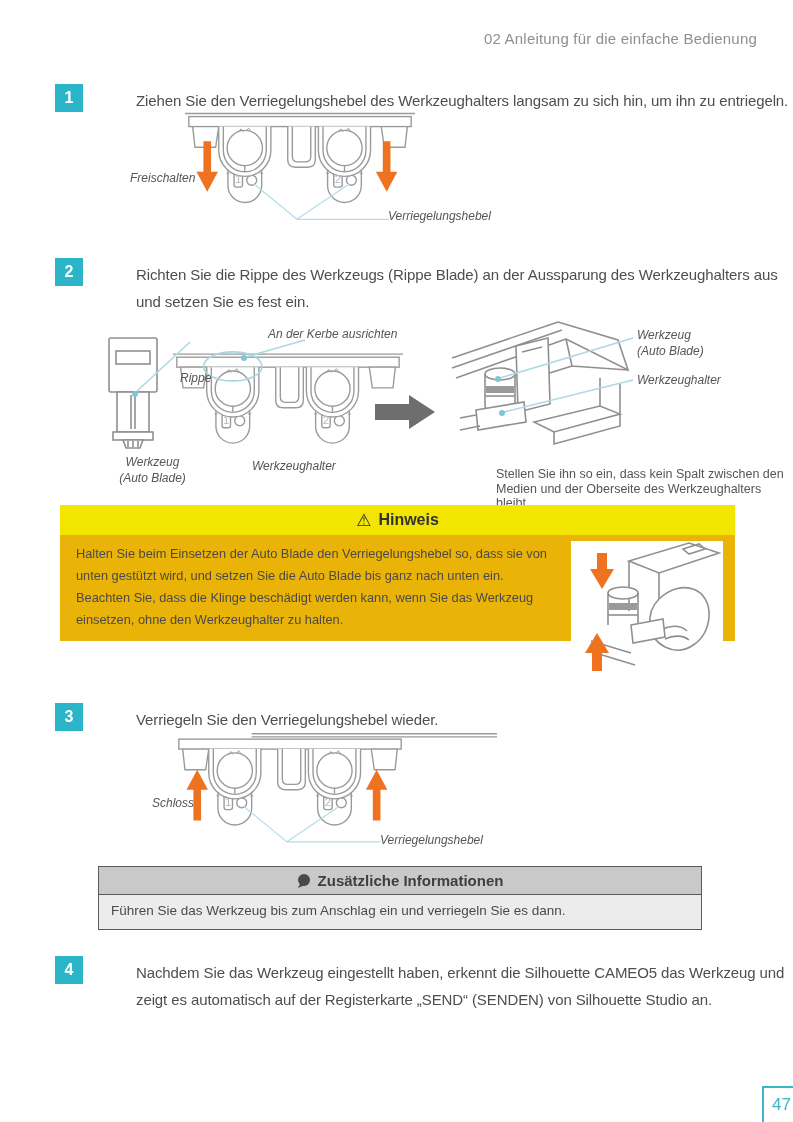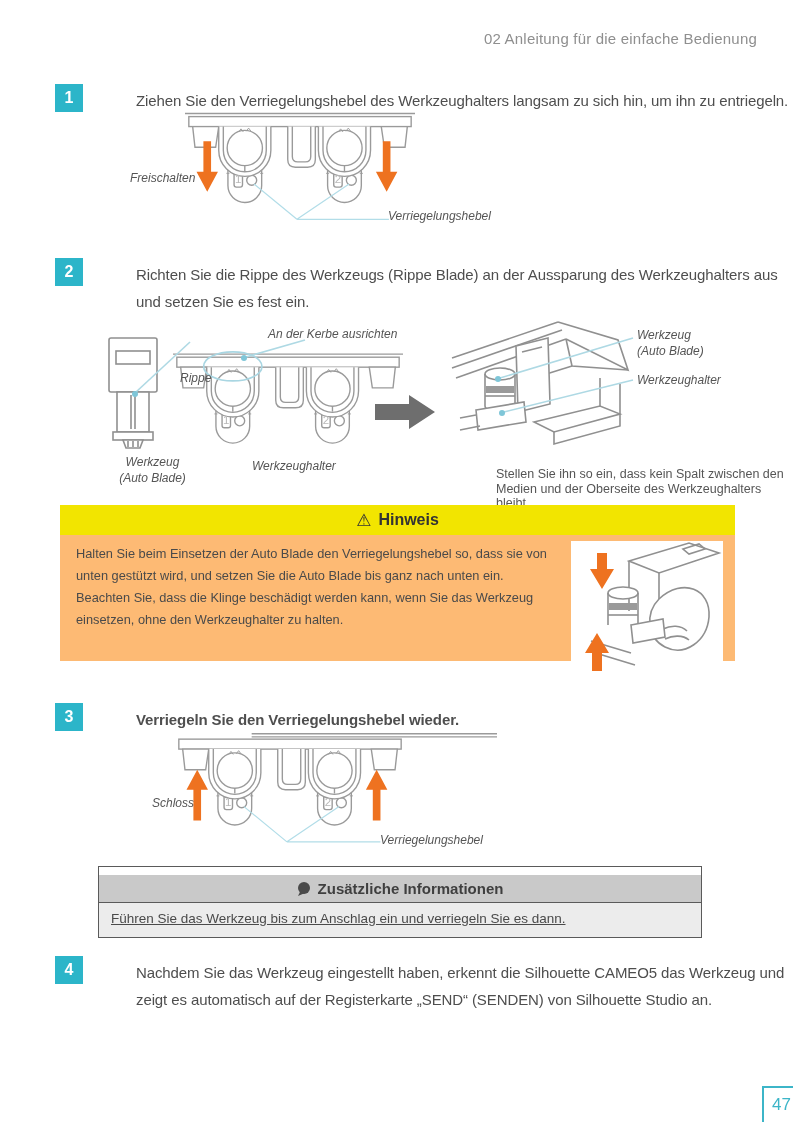--- a/index.html
+++ b/index.html
@@ -13,28 +13,28 @@
   .dgm{position:absolute;}
   .lbl{position:absolute;font-size:12px;line-height:16px;color:#555;white-space:pre-line;font-style:italic;}
   .cap{position:absolute;font-size:12.5px;line-height:14.5px;color:#555;}
   .dg{font-size:15px;fill:#b8b8b8;text-anchor:middle;font-family:"Liberation Sans",sans-serif;}
   svg{display:block;}
   
   .note{position:absolute;left:60px;top:505px;width:675px;height:180px;}
   .note-title{height:30px;background:#f2e500;display:flex;align-items:center;justify-content:center;
               font-size:16px;font-weight:bold;color:#333;}
   .note-title .warn{font-size:17px;font-weight:normal;margin-right:7px;color:#333;}
-  .note-body{position:relative;height:126px;background:#fdba74;}
+  .note-body{position:relative;height:106px;background:#eab308;}
   .note-text{position:absolute;left:16px;top:8px;width:500px;font-size:12.8px;line-height:22px;color:#4a4a4a;}
   .note-img{position:absolute;right:12px;top:6px;width:152px;height:136px;background:#fff;}
   
   .info{position:absolute;left:98px;top:866px;width:602px;border:1px solid #5a5a5a;}
   .info-title{height:27px;background:#c9c9c9;border-bottom:1px solid #5a5a5a;display:flex;align-items:center;
-              justify-content:center;font-size:15px;font-weight:bold;color:#3f3f3f;gap:7px;margin-top:8px;}
-  .info-body{background:#ececec;padding:5px 12px 8px 12px;font-size:13.5px;line-height:21px;color:#4a4a4a;text-decoration:underline;}
+              justify-content:center;font-size:15px;font-weight:bold;color:#3f3f3f;gap:7px;}
+  .info-body{background:#ececec;padding:5px 12px 8px 12px;font-size:13.5px;line-height:21px;color:#4a4a4a;}
   
   .pagenum{position:absolute;left:762px;top:1086px;right:0;bottom:0;border-top:2px solid #3cb5c8;
            border-left:2px solid #3cb5c8;color:#3cb5c8;font-size:17px;padding:7px 17px 0 8px;box-sizing:border-box;}
 </style>
 </head>
 <body>
 
 <div class="page">
 
   <div class="chapter-header">02 Anleitung für die einfache Bedienung</div>
@@ -215,21 +215,21 @@
           </g>
           <path d="M26,12 h10 v16 h7 l-12,20 l-12,-20 h7 z" fill="#ee7220"></path>
           <path d="M21,130 V112 H14 L26,92 L38,112 H31 V130 Z" fill="#ee7220"></path>
         </svg>
       </div>
     </div>
   </div>
 
   <div class="step" style="top:703px;">
     <div class="step-num">3</div>
-    <div class="step-text" style="width:600px;font-weight:bold;">Verriegeln Sie den Verriegelungshebel wieder.</div>
+    <div class="step-text" style="width:600px;">Verriegeln Sie den Verriegelungshebel wieder.</div>
   </div>
 
   <div class="dgm" style="left:120px;top:733px;width:470px;height:125px;">
     <svg style="position:absolute;left:55px;top:0;" width="322" height="115" viewBox="0 0 420 150">
       <g stroke="#9a9a9a" stroke-width="1.8" fill="none">
         <line x1="100" y1="1" x2="420" y2="1"></line>
         <line x1="100" y1="5" x2="420" y2="5"></line>
         <rect x="5" y="8" width="290" height="13" fill="#fff"></rect>
         <path d="M10,21 L44,21 L40,48 L13,48 Z" fill="#fff"></path>
         <path d="M256,21 L290,21 L287,48 L260,48 Z" fill="#fff"></path>

